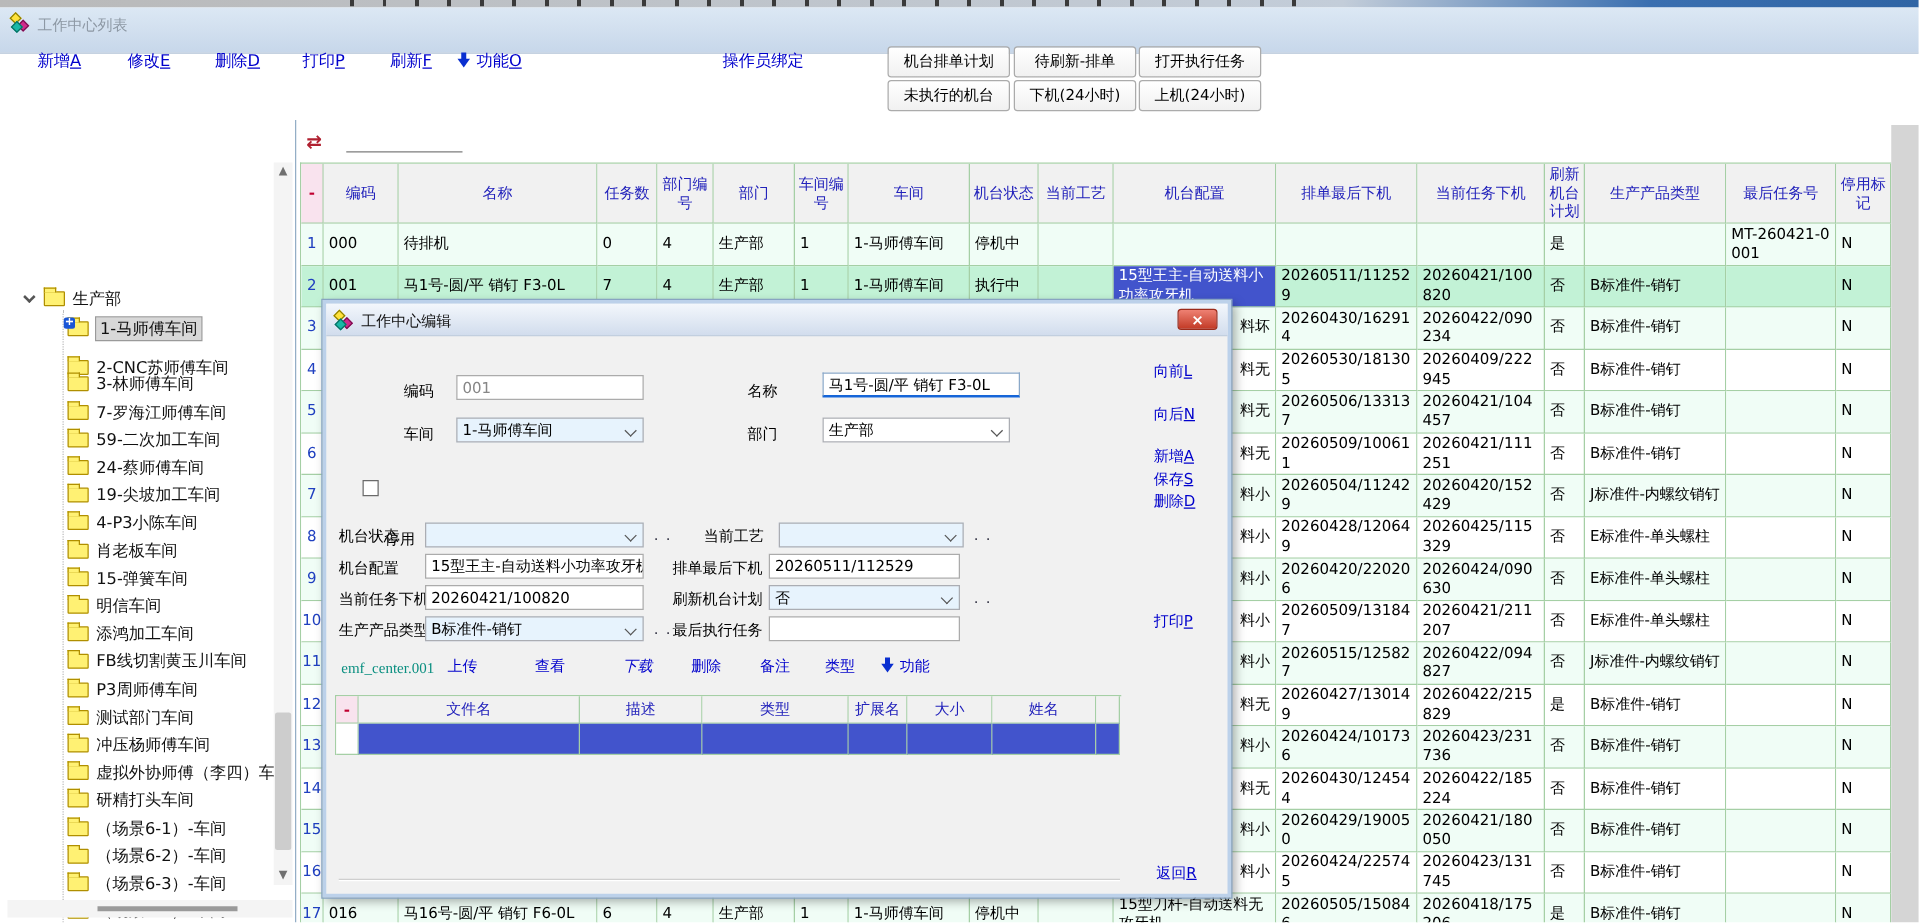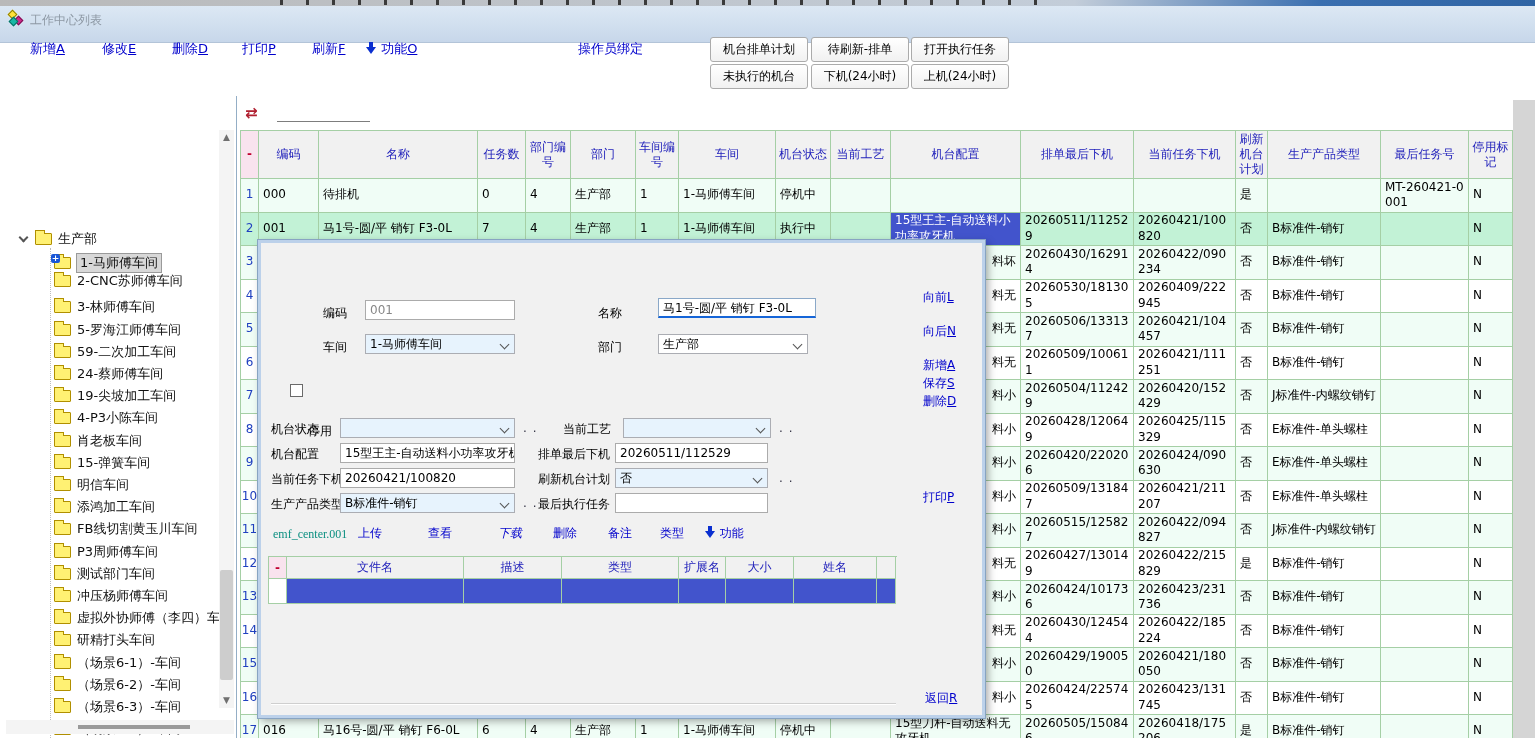--- a/index.html
+++ b/index.html
@@ -168,31 +168,31 @@
       <span class="folder"></span>
       <span class="lbl">生产部</span>
     </div>
     <div id="tree-items">
         <div class="tree-item sel" style="top: 158px;">
           <span class="folder">
             <span class="badge">+</span>
           </span>
           <span class="lbl">1-马师傅车间</span>
         </div>
-        <div class="tree-item" style="top: 176px; align-items: center;">
+        <div class="tree-item" style="top: 189px; align-items: center;">
           <span class="folder"></span>
           <span class="lbl">2-CNC苏师傅车间</span>
         </div>
         <div class="tree-item" style="top: 202.4px;">
           <span class="folder"></span>
           <span class="lbl">3-林师傅车间</span>
         </div>
         <div class="tree-item" style="top: 224.6px;">
           <span class="folder"></span>
-          <span class="lbl">5-罗海江师傅车间</span>
+          <span class="lbl">7-罗海江师傅车间</span>
         </div>
         <div class="tree-item" style="top: 246.8px;">
           <span class="folder"></span>
           <span class="lbl">59-二次加工车间</span>
         </div>
         <div class="tree-item" style="top: 269px;">
           <span class="folder"></span>
           <span class="lbl">24-蔡师傅车间</span>
         </div>
         <div class="tree-item" style="top: 291.2px;">
@@ -617,20 +617,29 @@
           <div class="td">是</div>
           <div class="td">B标准件-销钉</div>
           <div class="td"></div>
           <div class="td">N</div>
         </div>
       </div>
   </div>
   <div id="right-gray" class="abs"></div>
 
   <div id="dialog" class="abs">
+    <div id="dlg-titlebar">
+      <span class="appicon" style="left:6px;top:5px;">
+        <i class="d d1"></i>
+          <i class="d d2"></i>
+          <i class="d d3"></i>
+      </span>
+      <span id="dlg-title">工作中心编辑</span>
+      <span id="dlg-close">×</span>
+    </div>
 
     <span class="dlg-label" style="left:62px;top:62px;">编码</span>
     <span class="inp gray" style="left:104px;top:57px;width:150px;">001</span>
     <span class="dlg-label" style="left:337px;top:62px;">名称</span>
     <span class="inp focus" style="left:397px;top:55px;width:158px;">马1号-圆/平 销钉 F3-0L</span>
 
     <span class="dlg-label" style="left:62px;top:96px;">车间</span>
     <span class="combo" style="left:104px;top:91px;width:150px;">1-马师傅车间</span>
     <span class="dlg-label" style="left:337px;top:96px;">部门</span>
     <span class="combo white" style="left:397px;top:91px;width:150px;">生产部</span>

